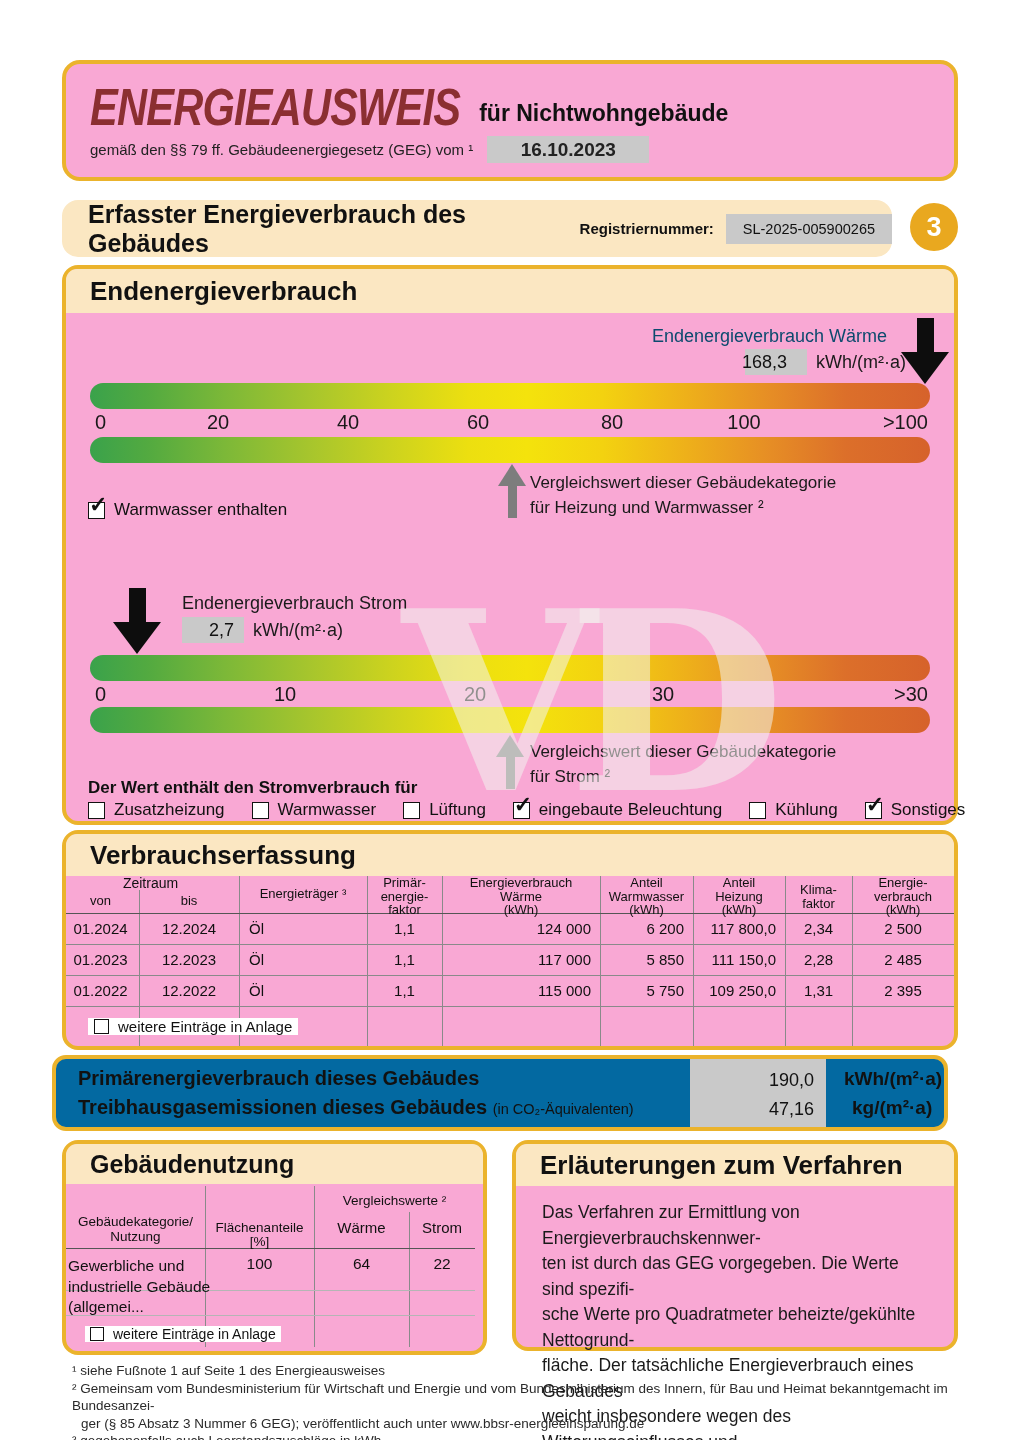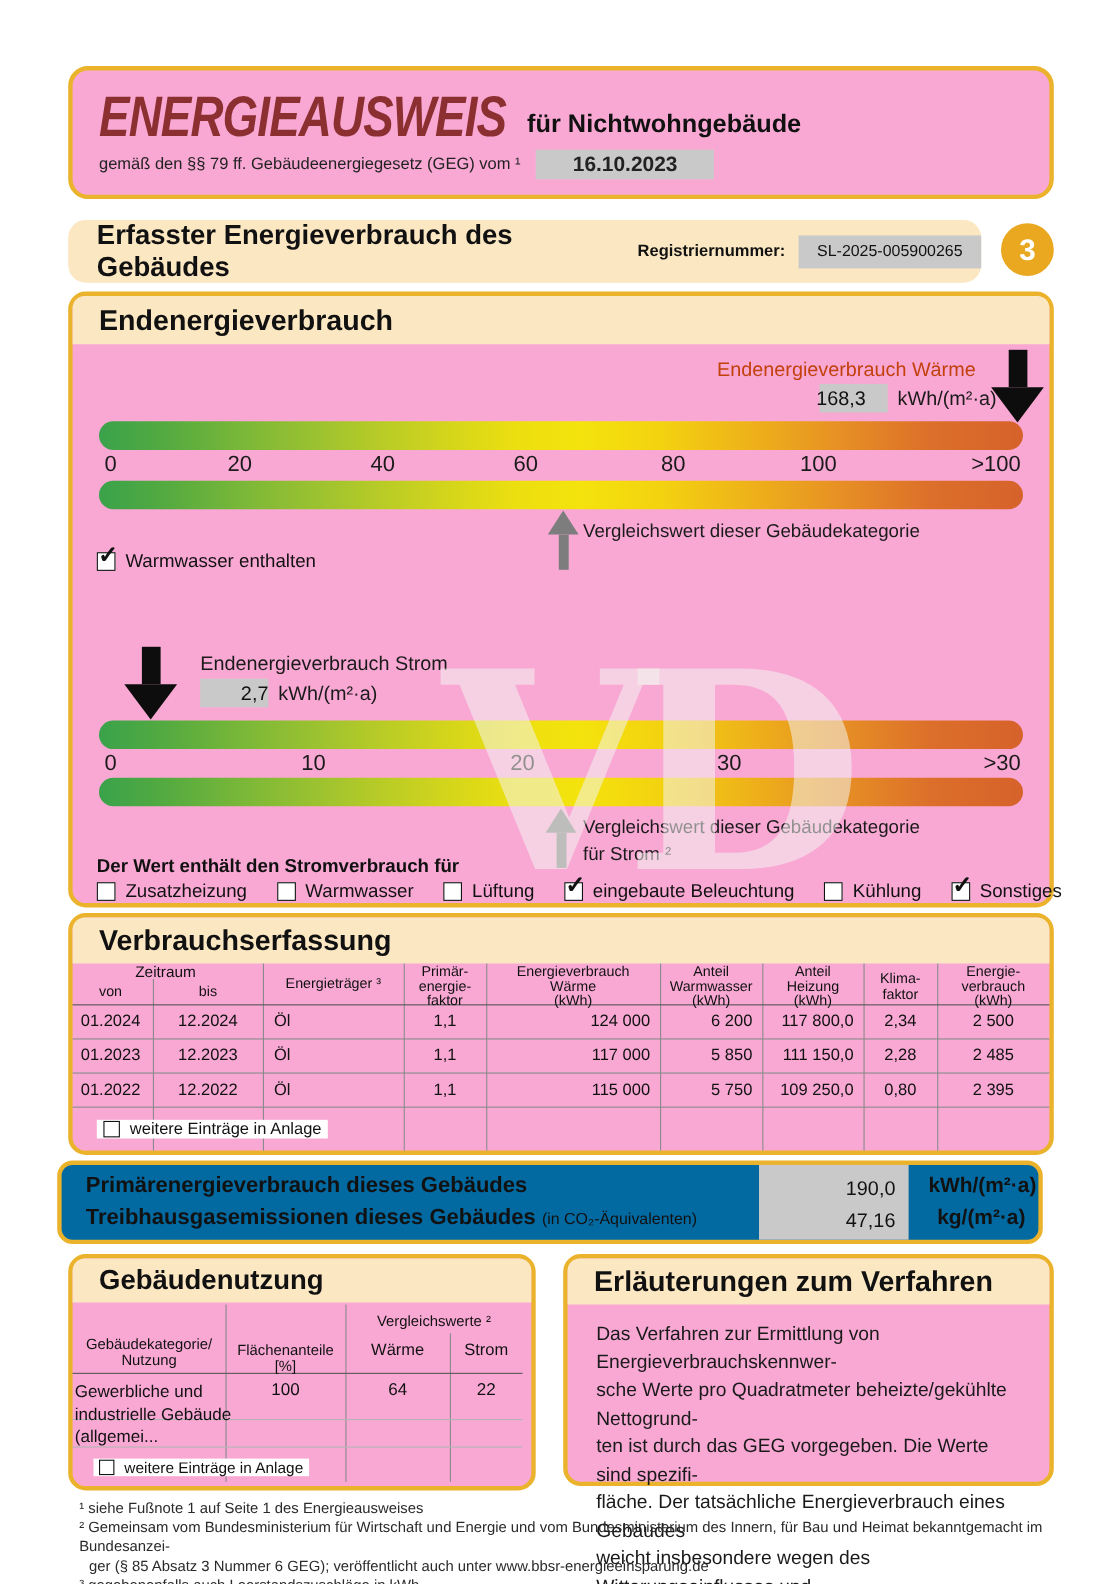--- a/index.html
+++ b/index.html
@@ -70,21 +70,21 @@
   </div>
 
   <div class="panel" style="left:62px;top:265px;width:888px;height:552px;">
     <div class="panel-head">
       <span>Endenergieverbrauch</span>
     </div>
   </div>
 
   <div class="watermark" style="left:402px;top:555px;font-size:250px;letter-spacing:-28px;">VD</div>
 
-  <div class="abs" style="right:131px;top:326px;font-size:18px;color:#c2410c;margin-left:16px;">Endenergieverbrauch Wärme</div>
+  <div class="abs" style="right:131px;top:326px;font-size:18px;color:#0c4a6e;margin-left:16px;">Endenergieverbrauch Wärme</div>
   <div class="abs" style="left:745px;top:349px;display:flex;align-items:center;gap:9px;">
     <span class="graybox" style="width:62px;height:26px;font-size:18px;justify-content:flex-end;padding-right:20px;box-sizing:border-box;">168,3</span>
     <span style="font-size:18px;color:#1a1a1a;">kWh/(m²·a)</span>
   </div>
   <div class="arrow-down" style="left:901px;top:318px;">
     <div class="shaft"></div>
       <div class="head"></div>
   </div>
 
   <div class="grad" style="left:90px;top:383px;width:840px;"></div>
@@ -98,36 +98,37 @@
     <span class="tick edge-r">&gt;100</span>
   </div>
   <div class="grad" style="left:90px;top:437px;width:840px;"></div>
 
   <div class="arrow-up" style="left:498px;top:464px;">
     <div class="head"></div>
       <div class="shaft"></div>
   </div>
   <div class="abs" style="left:530px;top:470px;font-size:17px;line-height:25px;color:#1a1a1a;">
     <div>Vergleichswert dieser Gebäudekategorie</div>
+    <div>für Heizung und Warmwasser ²</div>
   </div>
 
   <div class="cb checked abs" style="left:88px;top:500px;">
     <span class="box">
         <span class="tickmark">✓</span>
       </span>
     <span>Warmwasser enthalten</span>
   </div>
 
   <div class="arrow-down" style="left:113px;top:588px;">
     <div class="shaft"></div>
       <div class="head"></div>
   </div>
   <div class="abs" style="left:182px;top:593px;font-size:18px;color:#1a1a1a;">Endenergieverbrauch Strom</div>
   <div class="abs" style="left:182px;top:617px;display:flex;align-items:center;gap:9px;">
-    <span class="graybox" style="width:62px;height:26px;font-size:18px;justify-content:flex-end;box-sizing:border-box;">2,7</span>
+    <span class="graybox" style="width:62px;height:26px;font-size:18px;justify-content:flex-end;padding-right:10px;box-sizing:border-box;">2,7</span>
     <span style="font-size:18px;color:#1a1a1a;">kWh/(m²·a)</span>
   </div>
 
   <div class="grad" style="left:90px;top:655px;width:840px;"></div>
   <div class="abs" style="left:90px;top:681px;width:840px;height:26px;">
     <span class="tick edge-l" style="left:5px;">0</span>
     <span class="tick" style="left:195px;">10</span>
     <span class="tick" style="left:385px;">20</span>
     <span class="tick" style="left:573px;">30</span>
     <span class="tick edge-r">&gt;30</span>
@@ -253,21 +254,21 @@
     <span class="c a-c" style="width:102px;">2 485</span>
   </div>
   <div class="tbl-row" style="left:62px;top:975px;width:892px;">
     <span class="c a-c" style="width:77px;">01.2022</span>
     <span class="c a-c" style="width:100px;">12.2022</span>
     <span class="c a-l" style="width:128px;">Öl</span>
     <span class="c a-c" style="width:75px;">1,1</span>
     <span class="c a-r" style="width:158px;">115 000</span>
     <span class="c a-r" style="width:93px;">5 750</span>
     <span class="c a-r" style="width:92px;">109 250,0</span>
-    <span class="c a-c" style="width:67px;">0,80</span>
+    <span class="c a-c" style="width:67px;">1,31</span>
     <span class="c a-c" style="width:102px;">2 395</span>
   </div>
 
   <div class="cb abs" style="left:88px;top:1018px;font-size:15px;background:#fff;padding:0 6px;">
     <span class="box" style="width:13px;height:13px;"></span>
     <span>weitere Einträge in Anlage</span>
   </div>
 
   <div class="panel" style="left:52px;top:1055px;width:888px;height:68px;background:#0369a1;border-radius:14px;">
     <div class="abs graybox" style="left:634px;top:0;width:136px;height:68px;border-radius:0;"></div>
@@ -318,22 +319,22 @@
     <span class="box" style="width:12px;height:12px;"></span>
     <span>weitere Einträge in Anlage</span>
   </div>
 
   <div class="panel" style="left:512px;top:1140px;width:438px;height:203px;">
     <div class="panel-head" style="height:42px;">
       <span>Erläuterungen zum Verfahren</span>
     </div>
     <div class="abs" style="left:26px;top:56px;width:392px;font-size:17.5px;line-height:25.5px;color:#1a1a1a;">
       <div>Das Verfahren zur Ermittlung von Energieverbrauchskennwer-</div>
+      <div>ten ist durch das GEG vorgegeben. Die Werte sind spezifi-</div>
       <div>sche Werte pro Quadratmeter beheizte/gekühlte Nettogrund-</div>
-      <div>ten ist durch das GEG vorgegeben. Die Werte sind spezifi-</div>
       <div>fläche. Der tatsächliche Energieverbrauch eines Gebäudes</div>
       <div>weicht insbesondere wegen des Witterungseinflusses und</div>
 
     </div>
   </div>
 
   <div class="abs" style="left:72px;top:1362px;width:900px;font-size:13.5px;line-height:17.5px;color:#2a2a2a;">
     <div>¹ siehe Fußnote 1 auf Seite 1 des Energieausweises</div>
     <div>² Gemeinsam vom Bundesministerium für Wirtschaft und Energie und vom Bundesministerium des Innern, für Bau und Heimat bekanntgemacht im Bundesanzei-</div>
     <div style="padding-left:9px;">ger (§ 85 Absatz 3 Nummer 6 GEG); veröffentlicht auch unter www.bbsr-energieeinsparung.de</div>

